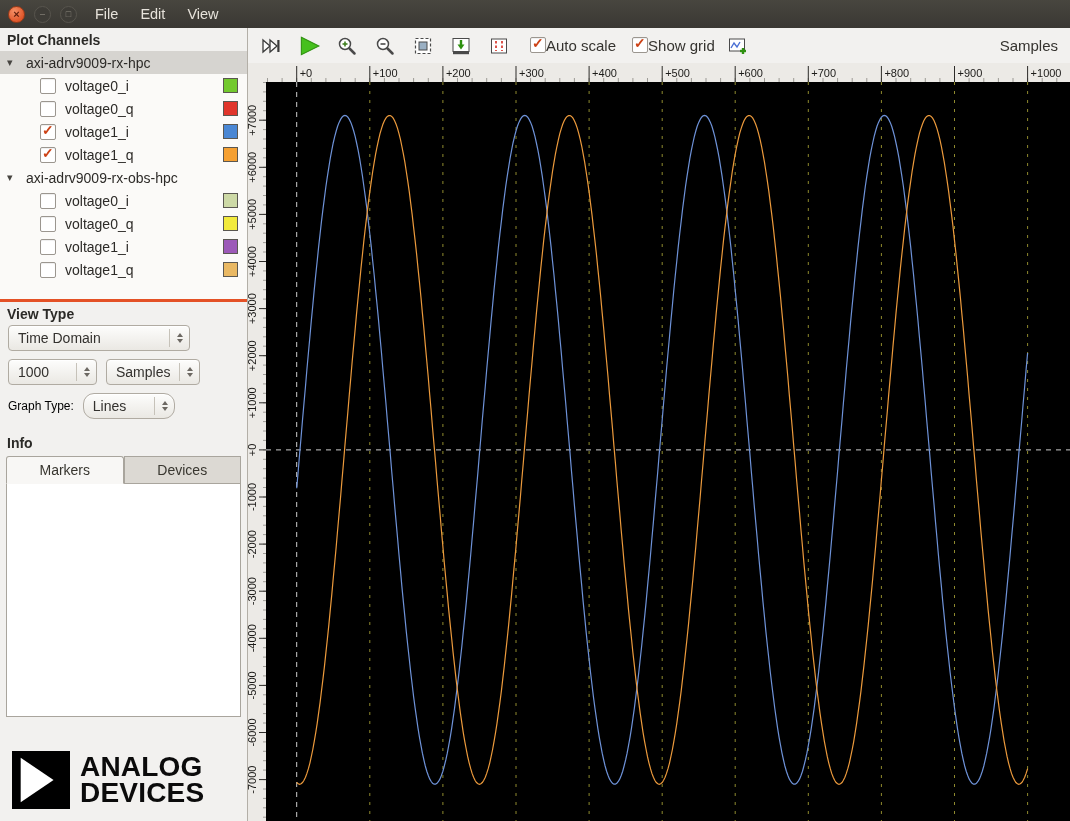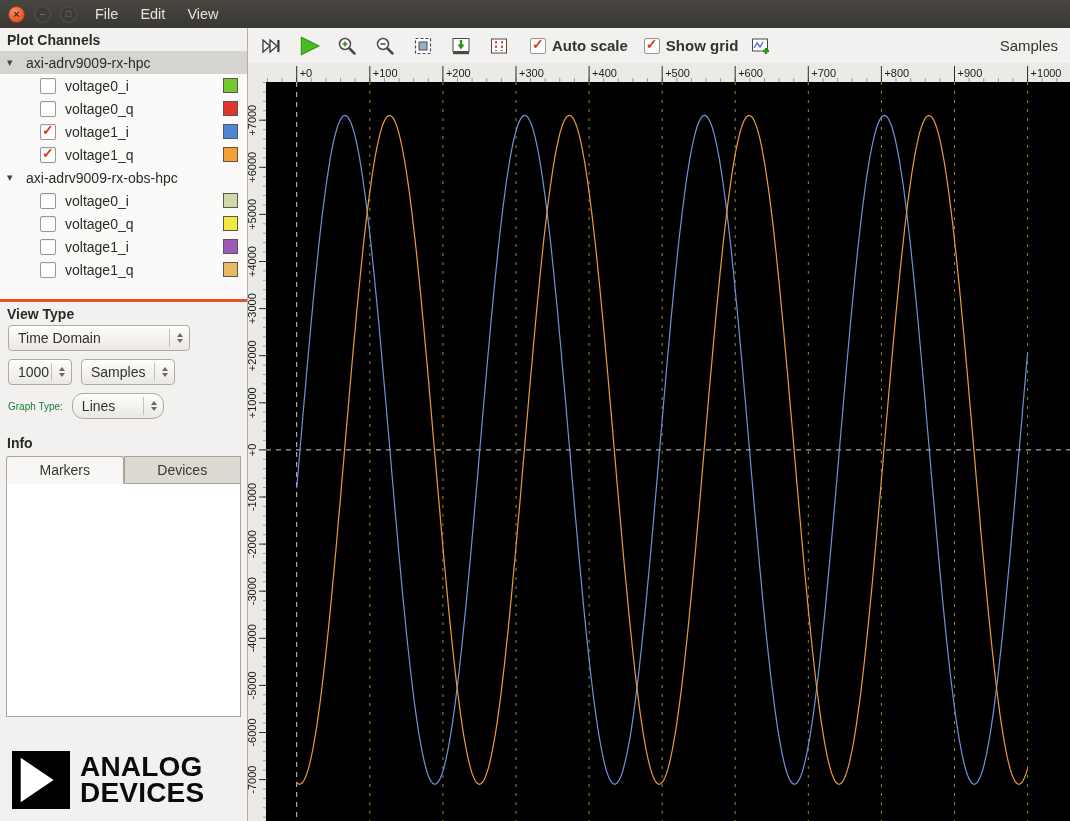--- a/index.html
+++ b/index.html
@@ -36,38 +36,38 @@
   .swatch{width:15px;height:15px;border:1px solid #5a5751;margin-left:auto;margin-right:9px;flex:none;box-sizing:border-box;}
   .controls{padding-left:8px;}
   .combo{height:26px;background:linear-gradient(#fdfdfc,#eae8e3);border:1px solid #b0aba2;
     border-radius:4px;display:flex;align-items:center;padding:0 6px 0 9px;font-size:14px;
     color:#33312e;box-sizing:border-box;box-shadow:inset 0 1px 0 #fff;}
   .combo-arrows{margin-left:auto;display:flex;flex-direction:column;gap:2px;padding-left:7px;
     border-left:1px solid #c6c2b9;height:18px;justify-content:center;}
   .combo-arrows i{width:0;height:0;border-left:3.5px solid transparent;border-right:3.5px solid transparent;}
   .combo-arrows .up{border-bottom:4px solid #6c6862;}
   .combo-arrows .dn{border-top:4px solid #6c6862;}
-  .w182{width:182px;} .w86{width:64px;} .w94{width:94px;} .w92{width:92px;border-radius:11px;}
+  .w182{width:182px;} .w86{width:89px;} .w94{width:94px;} .w92{width:92px;border-radius:11px;}
   .ctl-row{display:flex;gap:9px;margin-top:8px;align-items:center;}
-  .ctl-label{font-size:10px;color:#15803d;}
+  .ctl-label{font-size:12px;color:#000000;}
   .info-title{margin-top:16px;}
   .tabs{display:flex;margin:2px 6px 0 6px;}
   .tab{flex:1;text-align:center;font-size:14px;color:#38362f;padding:5px 0;
     background:linear-gradient(#e3e0db,#d7d4cе);background:#dcd9d3;border:1px solid #a9a59d;box-sizing:border-box;}
   .tab.active{background:#f8f7f5;border-bottom:1px solid #f8f7f5;border-radius:3px 3px 0 0;}
   .tab-content{margin:0 6px;height:232px;background:#ffffff;border:1px solid #a9a59d;border-top:none;}
   .adi-logo{margin-top:auto;display:flex;align-items:center;gap:10px;padding:10px 10px 12px 12px;}
   .adi-text{font-weight:bold;font-size:28px;line-height:26px;letter-spacing:0.2px;color:#0b0b0b;}
 
   
   .main{position:absolute;top:28px;left:248px;right:0;bottom:0;display:flex;flex-direction:column;}
   .toolbar{height:35px;display:flex;align-items:center;gap:8px;padding:0 12px 0 8px;
     background:#f2f1ef;box-sizing:border-box;}
   .tbtn{width:30px;height:28px;background:transparent;border:none;display:grid;place-items:center;padding:0;}
-  .tcheck{display:flex;align-items:flex-end;gap:6px;margin-left:8px;font-weight:bold;}
+  .tcheck{display:flex;align-items:flex-start;gap:0;margin-left:8px;}
   .tlabel{font-size:15px;color:#35332f;}
   .samples-label{margin-left:auto;font-size:15px;color:#35332f;}
   .ruler-x{height:19px;background:#eceae6;}
   .ruler-x svg{display:block;}
   .plot-row{display:flex;height:739px;}
   .ruler-y{width:18px;background:#eceae6;}
   .ruler-y svg{display:block;}
   .canvas{flex:1;position:relative;}
   .canvas svg{display:block;}
   svg text{font-family:"Liberation Sans","DejaVu Sans",sans-serif;}

